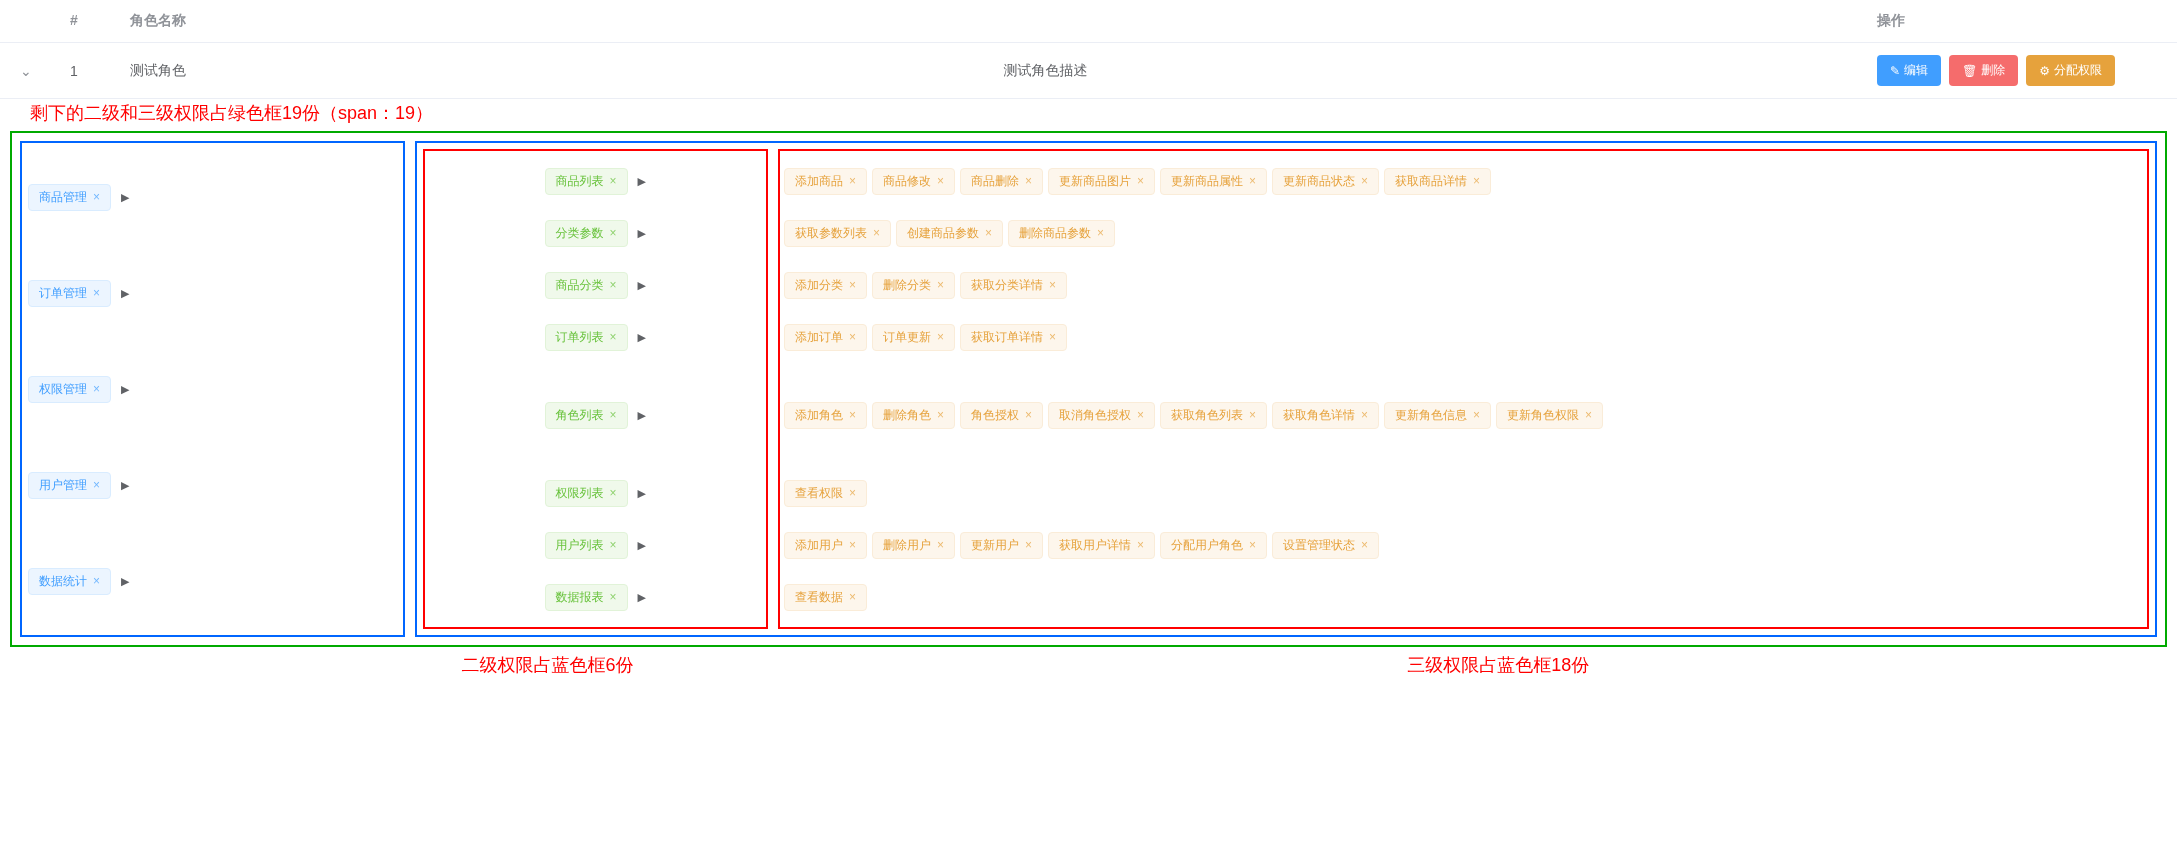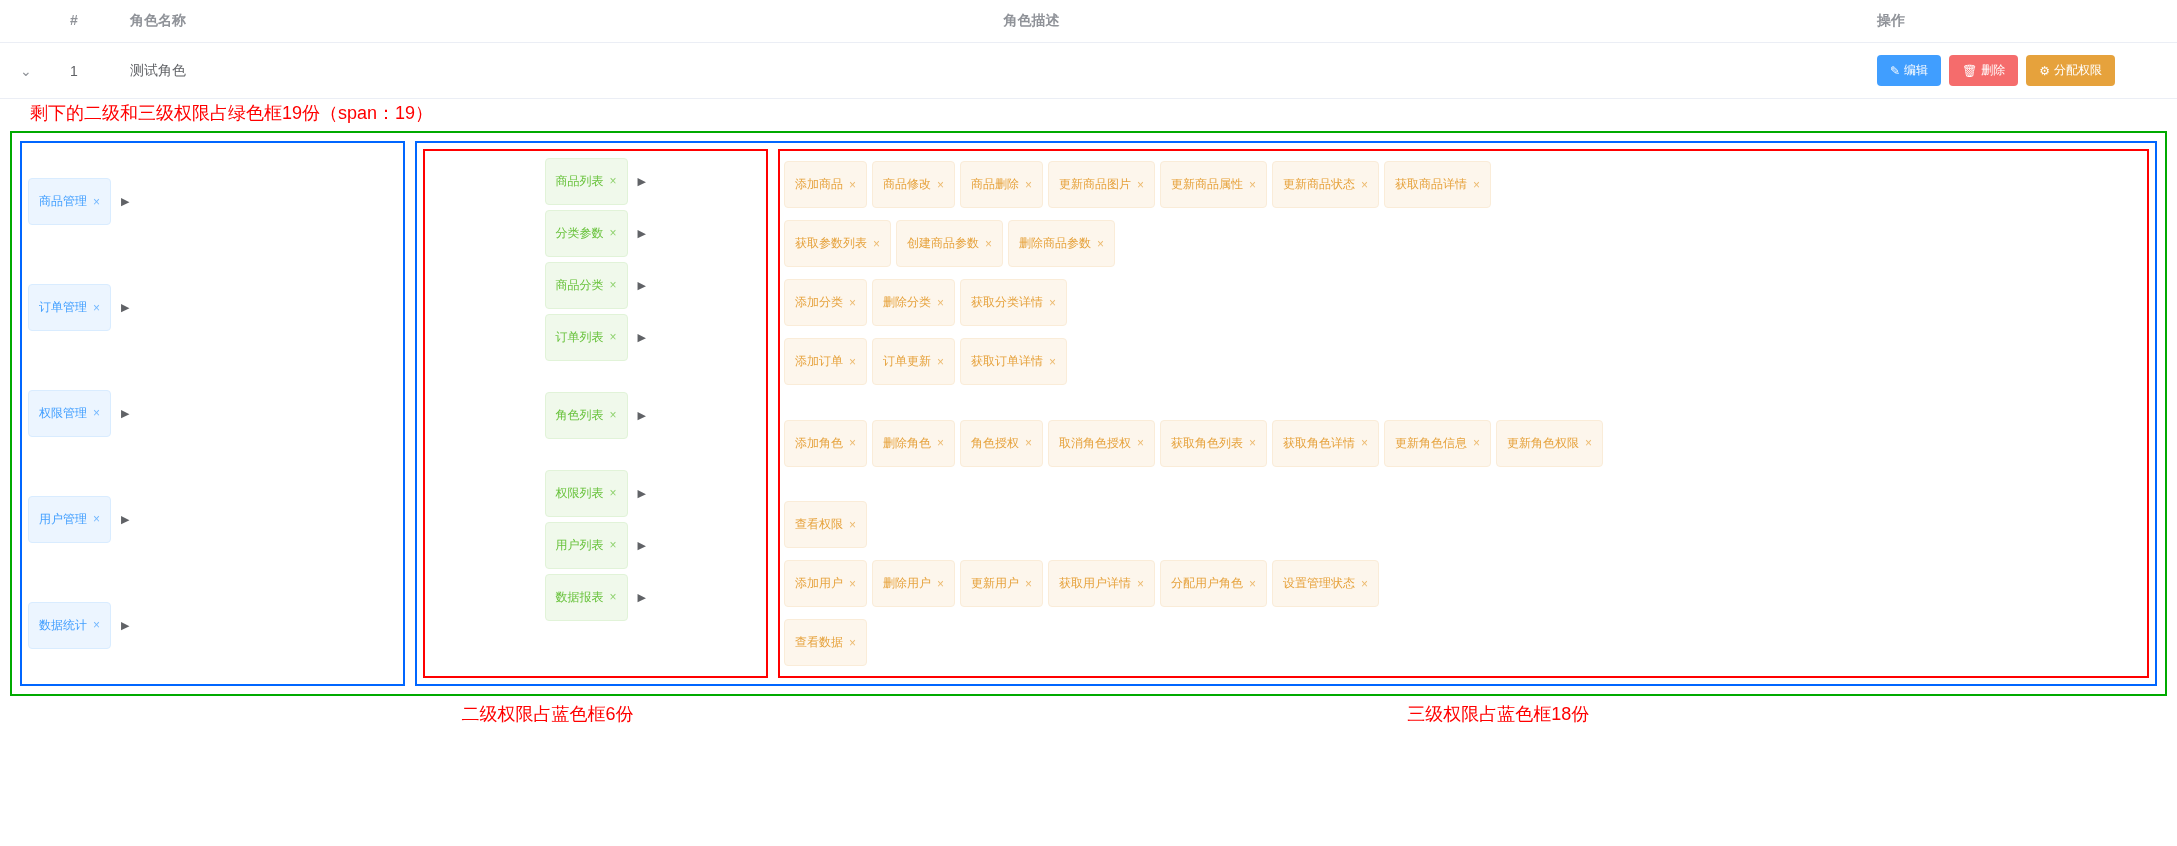--- a/index.html
+++ b/index.html
@@ -30,47 +30,47 @@
 .outer-box { border: 2px solid #00aa00; margin: 4px 10px 4px 10px; padding: 8px; }
 .inner-row { display: flex; align-items: stretch; }
 .blue-box { border: 2px solid #0066ff; }
 .red-box { border: 2px solid #ff0000; }
 
 .col-l1 { width: 18%; padding: 6px; margin-right: 10px; display: flex; flex-direction: column; justify-content: space-around; }
 .l1-item { display: flex; align-items: center; padding: 6px 0; }
 .l2-item { display: flex; align-items: center; padding: 6px 0; }
 .l3-group { display: flex; flex-wrap: wrap; gap: 5px; align-items: center; padding: 6px 0; }
 
-.tag { display: inline-flex; align-items: center; gap: 6px; padding: 14px 10px; border-radius: 4px; font-size: 12px; cursor: pointer; }
+.tag { display: inline-flex; align-items: center; gap: 6px; padding: 4px 10px; border-radius: 4px; font-size: 12px; cursor: pointer; }
 .tag-blue { background: #ecf5ff; border: 1px solid #d9ecff; color: #409eff; }
 .tag-green { background: #f0f9eb; border: 1px solid #e1f3d8; color: #67c23a; }
 .tag-orange { background: #fdf6ec; border: 1px solid #faecd8; color: #e6a23c; }
 .tag-close { font-weight: 400; opacity: 0.7; cursor: pointer; }
 .caret { color: #606266; margin-left: 10px; font-size: 11px; }
 
 .annot-row { display: flex; margin: 0 10px; font-size: 18px; }
 .annot-row .a-left { width: 20%; }
 .annot-row .a-mid { width: 18%; }
 .annot-row .a-right { flex: 1; text-align: center; }
 </style>
 </head>
 <body>
 
 <div class="table-header">
   <div class="col-expand"></div>
   <div class="col-index">#</div>
   <div class="col-name">角色名称</div>
-  <div class="col-desc">角色描述</div>
   <div class="col-actions">操作</div>
 </div>
 
 <div class="table-row">
   <div class="expand-icon">⌄</div>
   <div class="row-index">1</div>
   <div class="row-name">测试角色</div>
+  <div class="row-desc">测试角色描述</div>
   <div class="row-actions">
     <button class="btn btn-primary">
       <span>✎</span>
       <span>编辑</span>
     </button>
     <button class="btn btn-danger">
       <span>🗑</span>
       <span>删除</span>
     </button>
     <button class="btn btn-warning">

